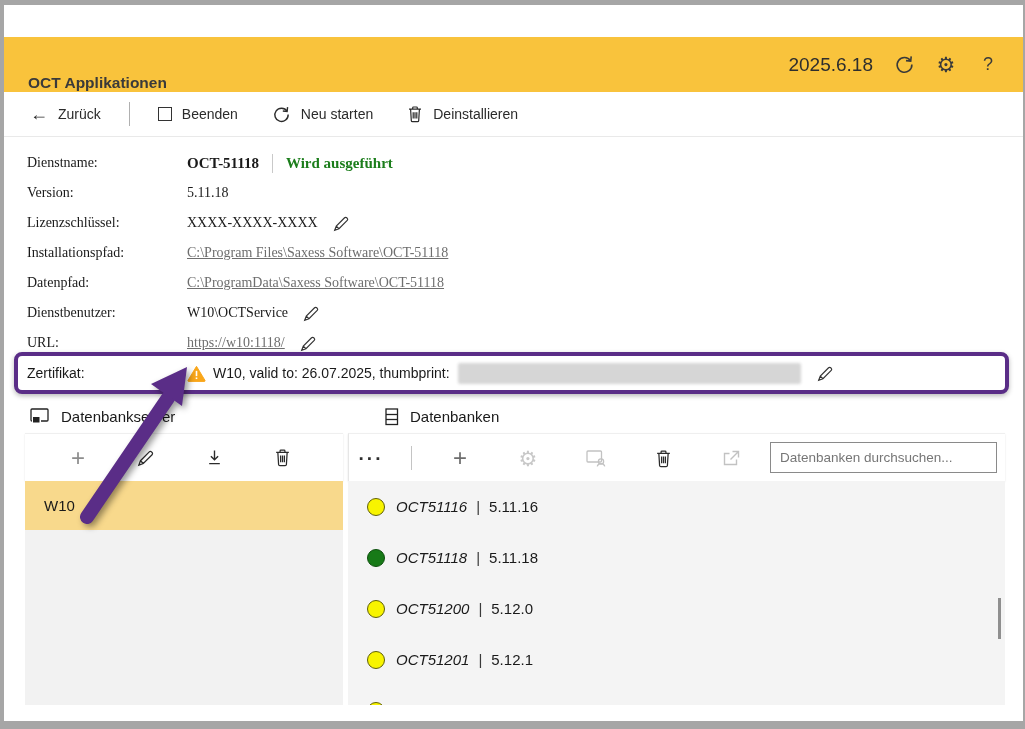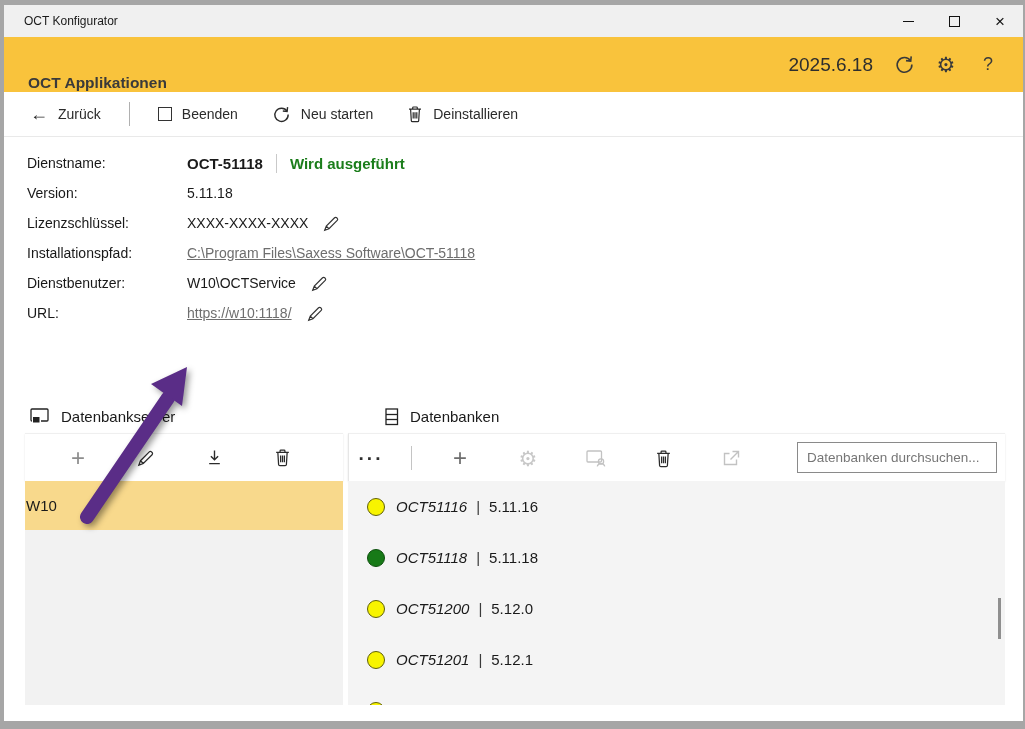--- a/index.html
+++ b/index.html
@@ -29,21 +29,21 @@
 
   
   .cmdbar { position:absolute; left:0; top:87px; width:100%; height:45px; background:#fff; border-bottom:1px solid #e9e9e9; display:flex; align-items:center; padding-left:26px; }
   .cmd-item { display:flex; align-items:center; gap:10px; font-size:14px; color:#2b2b2b; cursor:default; }
   .cmd-sep { width:1px; height:24px; background:#b0b0b0; margin:0 28px; }
   .back-glyph { font-size:18px; color:#2b2b2b; line-height:1; }
   .stop-glyph { width:14px; height:14px; border:1.4px solid #333; }
   .cmd-gap { width:34px; }
 
   
-  .details { position:absolute; left:23px; top:143px; }
+  .details { position:absolute; left:23px; top:143px;font-family:Liberation Serif, serif; }
   .drow { height:30px; display:flex; align-items:center; font-size:14px; }
   .dlabel { width:160px; color:#191919; }
   .dvalue { color:#1a1a1a; }
   .svc-name { font-size:15px; font-weight:bold; }
   .vsep { width:1px; height:19px; background:#c9c9c9; margin:0 13px; }
   .status-green { font-size:15px; font-weight:bold; color:#1b7d1b; }
   .pathlink { color:#6e6e6e; text-decoration:underline; }
   .pencil { margin-left:15px; display:inline-flex; cursor:pointer; }
 
   
@@ -56,28 +56,28 @@
   
   .panel-hdr { position:absolute; top:395px; height:33px; display:flex; align-items:center; gap:11px; font-size:15px; color:#1a1a1a; }
   .panel-hdr.left { left:26px; } .panel-hdr.right { left:381px; }
 
   .lp-toolbar { position:absolute; left:21px; top:428px; width:318px; height:48px; background:#fff; border-top:1px solid #efefef; box-shadow:0 1px 2px rgba(0,0,0,0.10); display:flex; align-items:center; padding-left:38px; gap:38px; }
   .tool-btn { width:30px; height:30px; display:flex; align-items:center; justify-content:center; cursor:pointer; }
   .plus-glyph { font-size:24px; font-weight:300; color:#8d8d8d; line-height:1; }
   .plus-glyph.dark { color:#6e6e6e; }
 
   .lp-list { position:absolute; left:21px; top:476px; width:318px; height:224px; background:#f2f2f2; overflow:hidden; }
-  .server-row { height:49px; background:#f8d98c; display:flex; align-items:center; padding-left:1px; font-size:15px; color:#1a1a1a; }
+  .server-row { height:49px; background:#f8d98c; display:flex; align-items:center; padding-left:19px; font-size:15px; color:#1a1a1a; }
 
   .rp-toolbar { position:absolute; left:344px; top:428px; width:657px; height:48px; background:#fff; border-top:1px solid #efefef; border-left:1px solid #e6e6e6; box-shadow:0 1px 2px rgba(0,0,0,0.10); }
   .rp-toolbar .tool-btn { position:absolute; top:9px; }
   .ellipsis-glyph { font-size:19px; font-weight:bold; letter-spacing:2px; color:#2e2e2e; line-height:1; }
   .rp-sep { position:absolute; left:62px; top:12px; width:1px; height:24px; background:#c4c4c4; }
   .gear-glyph.disabled { color:#c8c8c8; }
-  .search-box { position:absolute; right:8px; top:8px; width:200px; height:31px; border:1px solid #8a8a8a; background:#fff; font-family:inherit; font-size:13.5px; color:#1a1a1a; padding:0 9px; }
+  .search-box { position:absolute; right:8px; top:8px; width:227px; height:31px; border:1px solid #8a8a8a; background:#fff; font-family:inherit; font-size:13.5px; color:#1a1a1a; padding:0 9px; }
   .search-box::placeholder { color:#767676; }
 
   .rp-list { position:absolute; left:344px; top:476px; width:657px; height:224px; background:#f4f4f4; overflow:hidden; }
   .db-row { height:51px; display:flex; align-items:center; padding-left:19px; font-size:15px; cursor:default; }
   .db-dot { width:18px; height:18px; border-radius:50%; border:1px solid #55550a; }
   .db-name { margin-left:11px; color:#1a1a1a;font-style:italic; }
   .db-sep { margin:0 9px; color:#3a3a3a; }
   .db-ver { color:#1a1a1a; }
 
   .scroll-thumb { position:absolute; left:994px; top:593px; width:3px; height:41px; background:#8f8f8f; }
@@ -87,34 +87,20 @@
   .arrow-shape { filter:drop-shadow(3px 3px 3px rgba(0,0,0,0.40)); }
 
   svg.icon { display:block; }
 </style>
 </head>
 <body>
 
 <div class="frame">
   <div class="window">
 
-    <div class="titlebar">
-      <span class="title">OCT Konfigurator</span>
-      <div class="win-controls">
-        <div class="win-btn">
-            <span class="min-glyph"></span>
-          </div>
-        <div class="win-btn">
-            <span class="max-glyph"></span>
-          </div>
-        <div class="win-btn">
-            <span class="close-glyph">×</span>
-          </div>
-      </div>
-    </div>
 
     <div class="appheader" style="background-color: rgb(249, 195, 60);">
       <span class="apptitle">OCT Applikationen</span>
       <div class="right">
         <span class="date">2025.6.18</span>
         <div class="hdr-icon">
           <svg class="icon" width="21" height="21" viewBox="0 0 20 20">
               <path d="M15.8 6.4 A7 7 0 1 0 17 10" fill="none" stroke="#3a3a3a" stroke-width="1.5"></path>
               <polyline points="16.4,2.3 15.9,6.8 11.4,6.3" fill="none" stroke="#3a3a3a" stroke-width="1.5"></polyline>
             </svg>
@@ -173,39 +159,58 @@
           <svg class="icon" width="17" height="17" viewBox="0 0 16 16">
               <path d="M1.6 14.4 L3.1 10.4 L10.9 2.6 A1.4 1.4 0 0 1 12.9 2.6 L13.4 3.1 A1.4 1.4 0 0 1 13.4 5.1 L5.6 12.9 Z M3.1 10.4 L5.6 12.9" fill="none" stroke="#333" stroke-width="1.1"></path>
             </svg>
         </span>
       </div>
       <div class="drow">
         <span class="dlabel">Installationspfad:</span>
         <a class="pathlink">C:\Program Files\Saxess Software\OCT-51118</a>
       </div>
       <div class="drow">
+        <span class="dlabel">Datenpfad:</span>
+        <a class="pathlink">C:\ProgramData\Saxess Software\OCT-51118</a>
+      </div>
+      <div class="drow">
         <span class="dlabel">Dienstbenutzer:</span>
         <span class="dvalue">W10\OCTService</span>
         <span class="pencil">
           <svg class="icon" width="17" height="17" viewBox="0 0 16 16">
               <path d="M1.6 14.4 L3.1 10.4 L10.9 2.6 A1.4 1.4 0 0 1 12.9 2.6 L13.4 3.1 A1.4 1.4 0 0 1 13.4 5.1 L5.6 12.9 Z M3.1 10.4 L5.6 12.9" fill="none" stroke="#333" stroke-width="1.1"></path>
             </svg>
         </span>
       </div>
       <div class="drow">
         <span class="dlabel">URL:</span>
         <a class="pathlink">https://w10:1118/</a>
         <span class="pencil">
           <svg class="icon" width="17" height="17" viewBox="0 0 16 16">
               <path d="M1.6 14.4 L3.1 10.4 L10.9 2.6 A1.4 1.4 0 0 1 12.9 2.6 L13.4 3.1 A1.4 1.4 0 0 1 13.4 5.1 L5.6 12.9 Z M3.1 10.4 L5.6 12.9" fill="none" stroke="#333" stroke-width="1.1"></path>
             </svg>
         </span>
       </div>
     </div>
 
+    <div class="cert-box" style="border-color: rgb(90, 45, 135);">
+      <span class="dlabel">Zertifikat:</span>
+      <svg class="icon" width="19" height="17" viewBox="0 0 20 18">
+          <path d="M10 1.4 L18.9 16.1 A0.9 0.9 0 0 1 18.1 17.4 H1.9 A0.9 0.9 0 0 1 1.1 16.1 Z" fill="#f9a61a" stroke="#f9a61a" stroke-width="1" stroke-linejoin="round"></path>
+          <rect x="9.15" y="6.2" width="1.7" height="5.6" fill="#fff"></rect>
+          <rect x="9.15" y="13.2" width="1.7" height="1.7" fill="#fff"></rect>
+        </svg>
+      <span class="cert-text">W10, valid to: 26.07.2025, thumbprint:</span>
+      <div class="blurbox"></div>
+      <span class="pencil">
+        <svg class="icon" width="17" height="17" viewBox="0 0 16 16">
+            <path d="M1.6 14.4 L3.1 10.4 L10.9 2.6 A1.4 1.4 0 0 1 12.9 2.6 L13.4 3.1 A1.4 1.4 0 0 1 13.4 5.1 L5.6 12.9 Z M3.1 10.4 L5.6 12.9" fill="none" stroke="#333" stroke-width="1.1"></path>
+          </svg>
+      </span>
+    </div>
 
     <div class="panel-hdr left">
       <svg class="icon" width="20" height="17" viewBox="0 0 20 17">
           <rect x="1" y="1" width="17" height="12" rx="1" fill="none" stroke="#222" stroke-width="1.3"></rect>
           <rect x="2" y="8" width="9" height="8" fill="#fff"></rect>
           <rect x="3" y="9" width="6.5" height="5.5" fill="#222"></rect>
         </svg>
       <span>Datenbankserver</span>
     </div>
     <div class="panel-hdr right">

